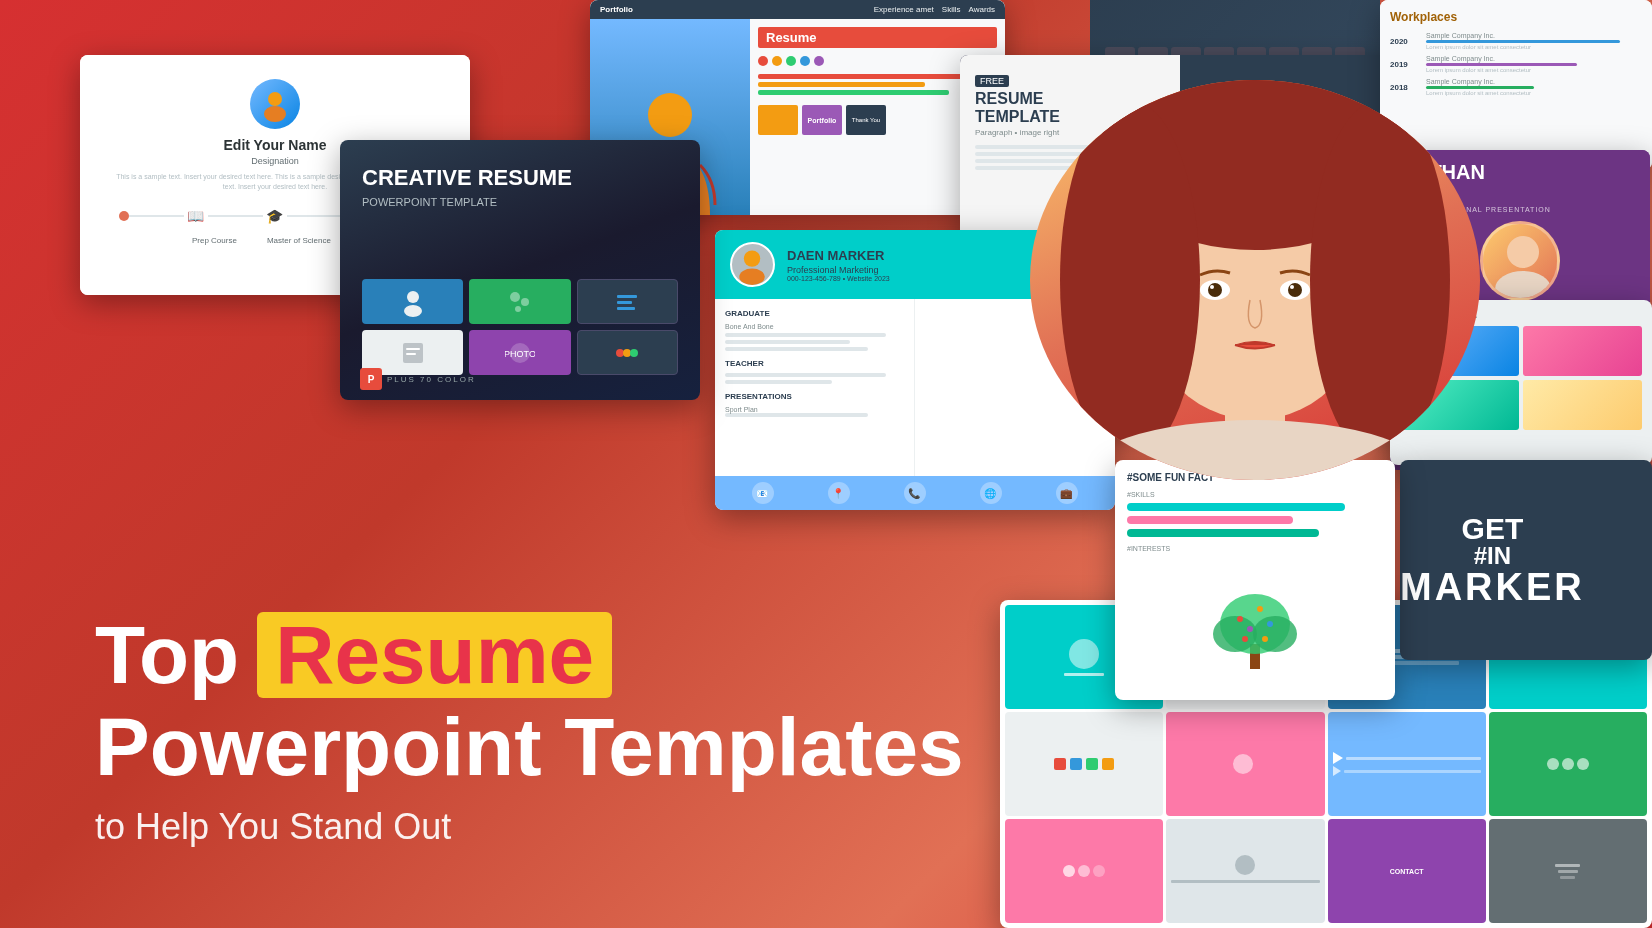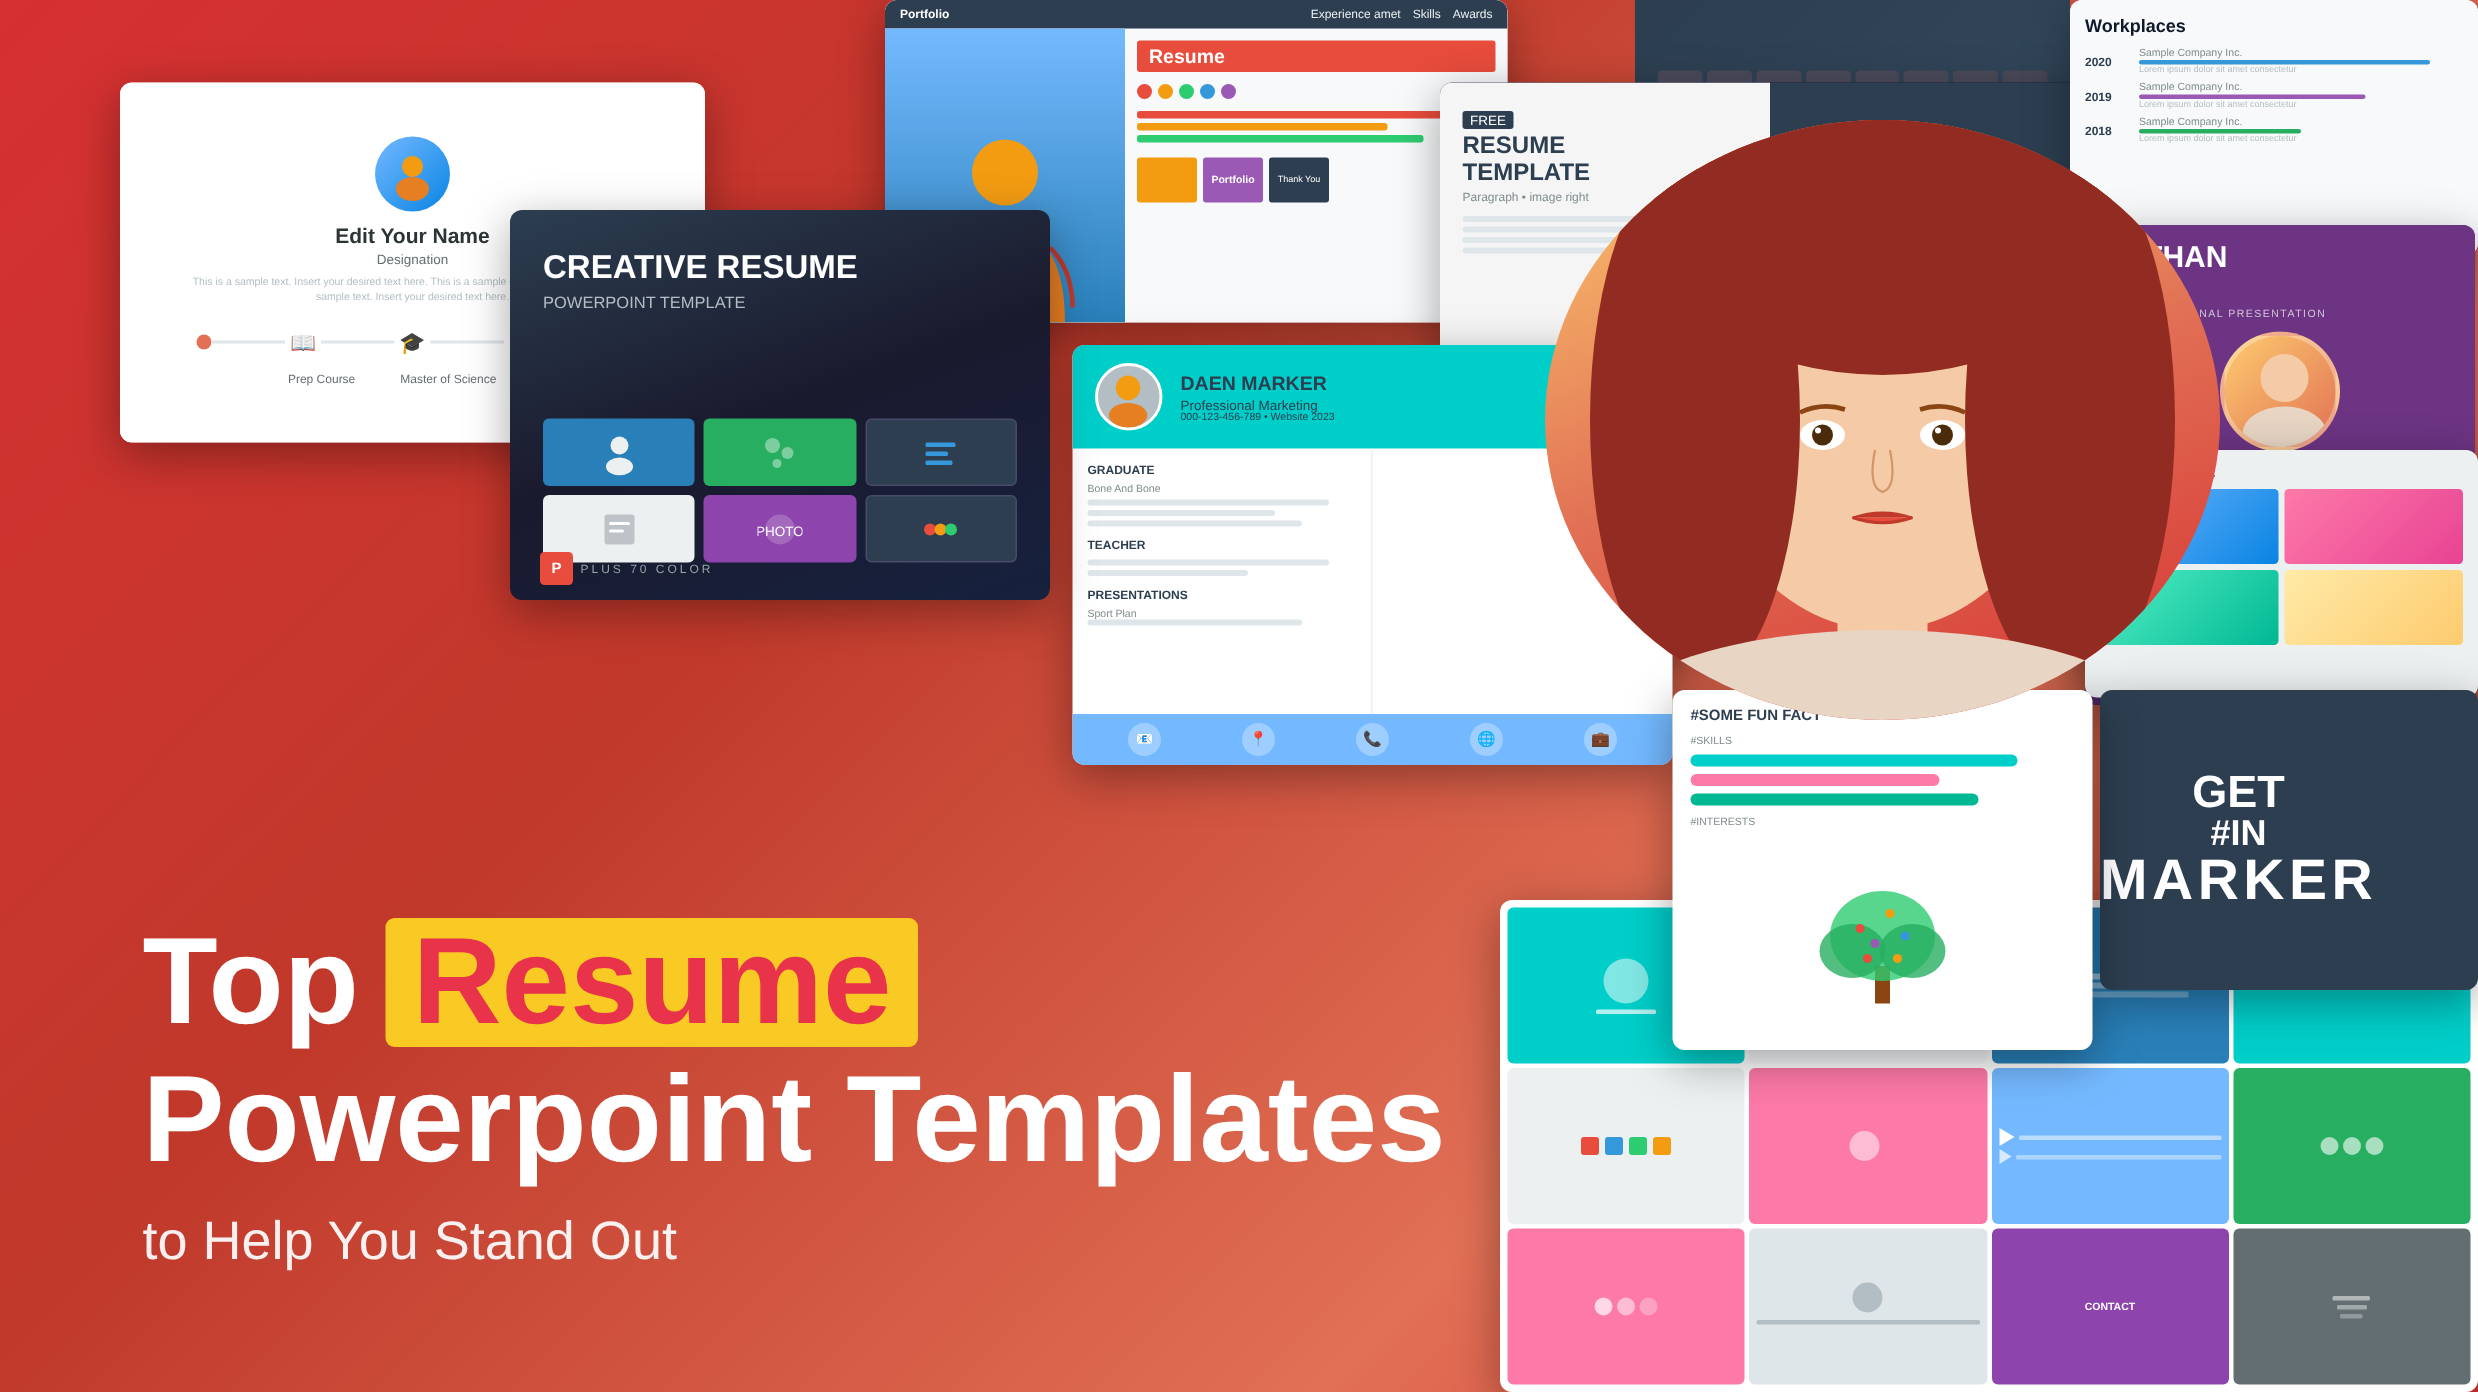--- a/index.html
+++ b/index.html
@@ -90,21 +90,21 @@
       width: 390px;
       height: 240px;
       background: white;
       z-index: 5;
     }
 
     .card-1-inner {
       width: 100%;
       height: 100%;
       background: white;
-      padding: 36px;
+      padding: 24px;
       display: flex;
       flex-direction: column;
       align-items: center;
     }
 
     .avatar-circle {
       width: 50px;
       height: 50px;
       border-radius: 50%;
       background: linear-gradient(135deg, #74b9ff, #0984e3);
@@ -626,21 +626,21 @@
     .card-7-inner {
       width: 100%;
       height: 100%;
       padding: 10px;
       background: #f8f9fa;
     }
 
     .card-7-title {
       font-size: 12px;
       font-weight: bold;
-      color: #0f172a;
+      color: #a16207;
       margin-bottom: 8px;
     }
 
     .workplace-row {
       display: flex;
       align-items: center;
       gap: 6px;
       margin-bottom: 5px;
     }
 

